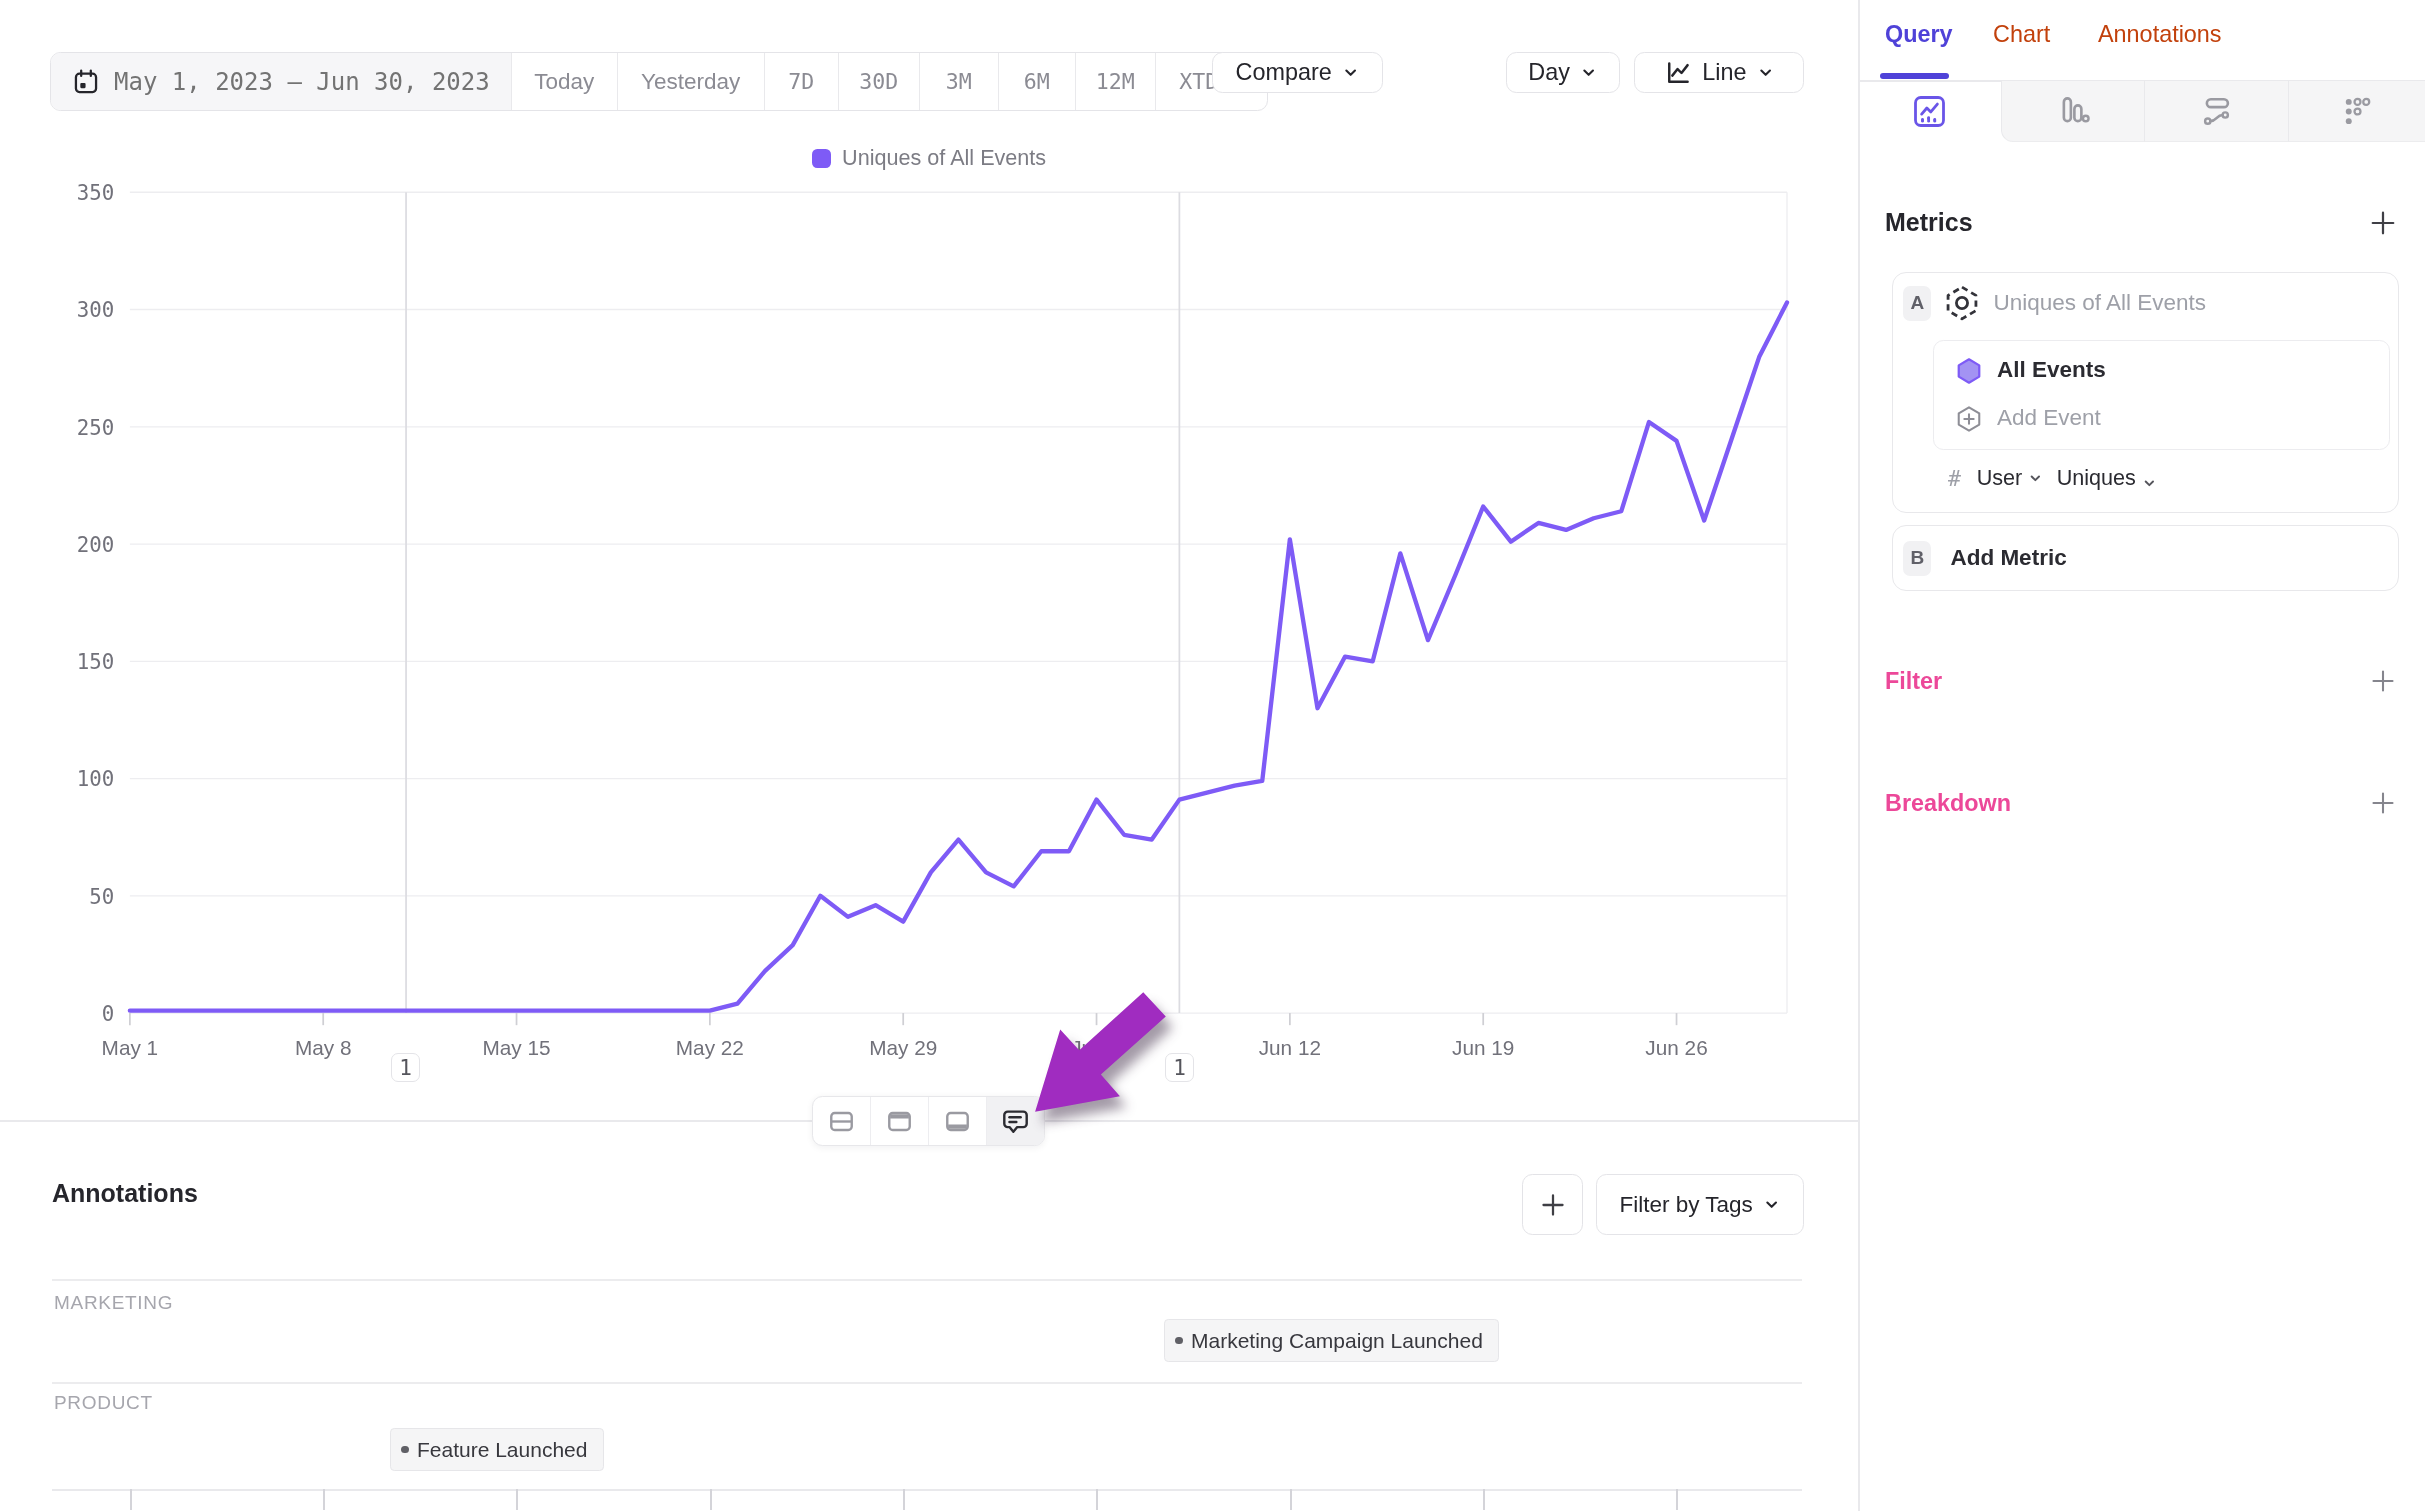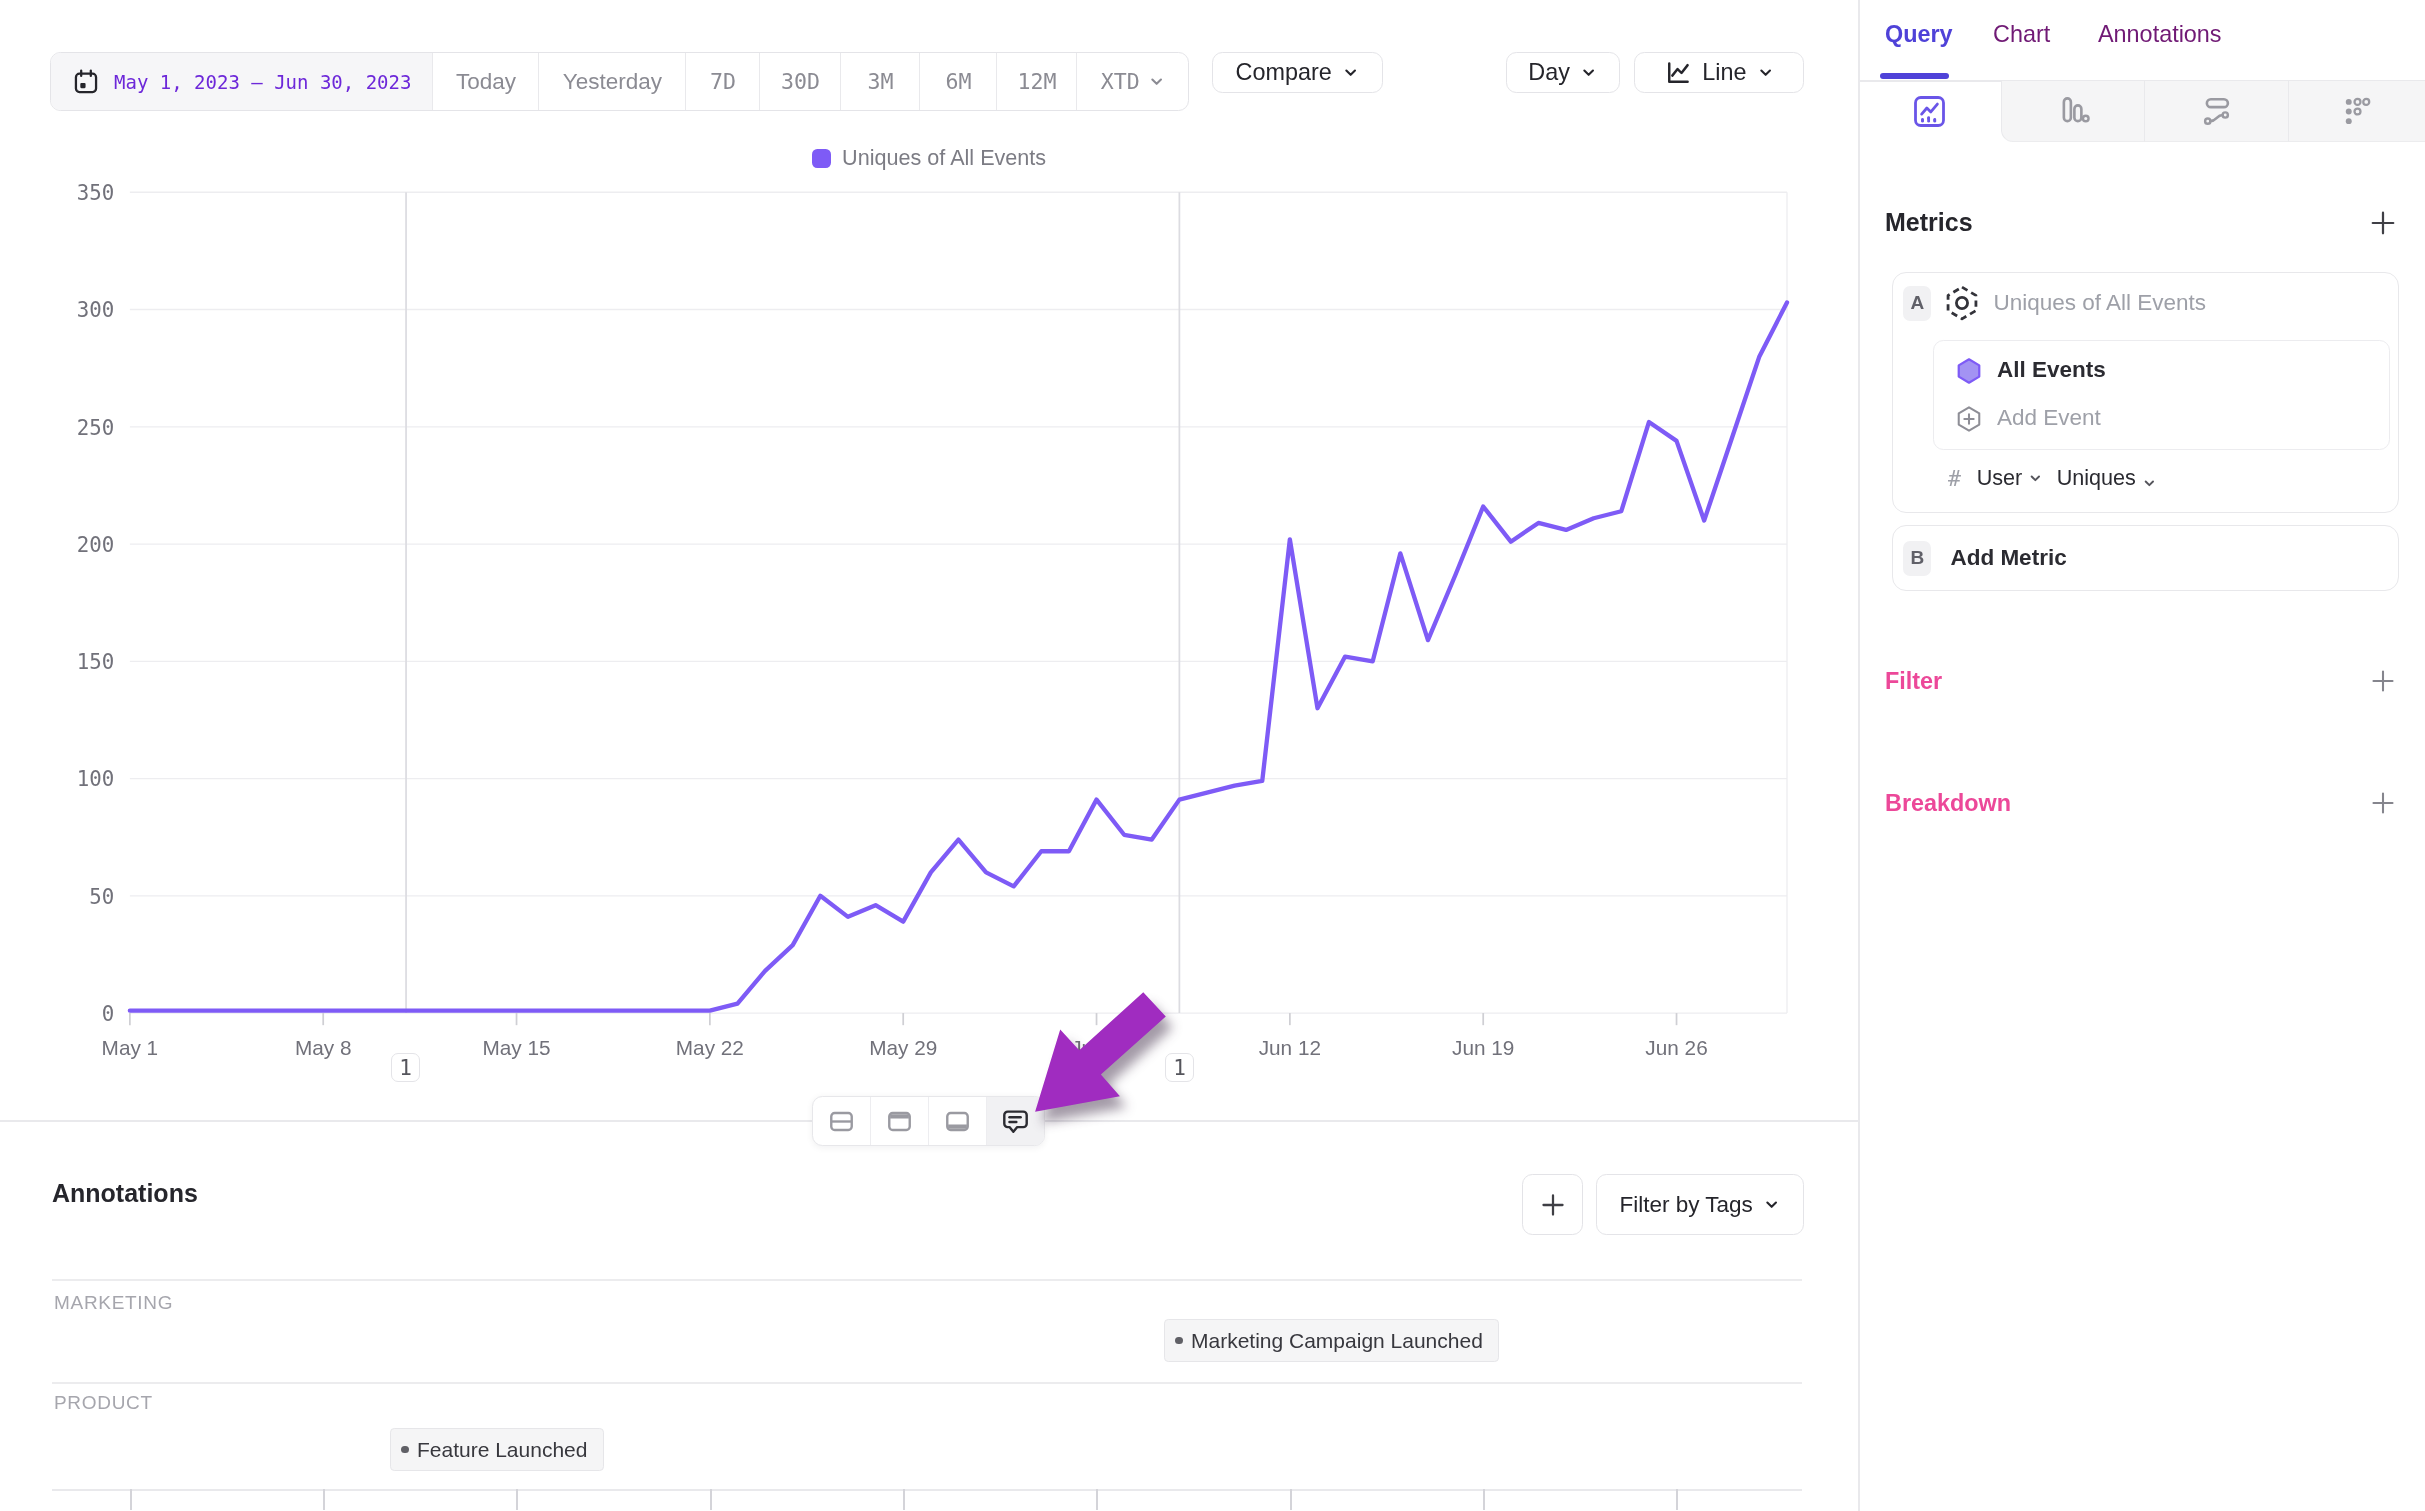--- a/index.html
+++ b/index.html
@@ -6,21 +6,21 @@
   .page{position:relative;width:2426px;height:1511px;background:#ffffff;overflow:hidden;
         font-family:"Liberation Sans",sans-serif;color:#26262c;}
   .mono{font-family:"DejaVu Sans Mono",monospace;}
 
   
   .seg-group{position:absolute;left:50px;top:52px;height:59px;display:flex;align-items:stretch;
              border:1.7px solid #e4e4e8;border-radius:10.4px;background:#fff;overflow:hidden;box-sizing:border-box;}
   .seg{display:flex;align-items:center;justify-content:center;border-left:1.7px solid #e9e9ec;
        color:#8b8b93;font-size:21.6px;cursor:pointer;box-sizing:border-box;}
   .seg:first-child{border-left:none;}
-  .seg-date{background:#f6f6f8;gap:14px;padding:0 21px;color:#6d28d9;font-size:19px;}
+  .seg-date{background:#f6f6f8;gap:14px;padding:0 21px;color:#737373;font-size:24px;}
   .btn{position:absolute;height:41px;border:1.7px solid #e4e4e8;border-radius:10.4px;background:#fff;
        display:flex;align-items:center;justify-content:center;gap:10.4px;font-size:23.4px;color:#25252b;
        box-sizing:border-box;cursor:pointer;}
 
   
   .legend{position:absolute;left:0;top:145px;width:1858px;display:flex;justify-content:center;
           align-items:center;gap:11.3px;}
   .legend-swatch{width:19px;height:19px;border-radius:5.2px;background:#7e5bf6;}
   .legend-label{font-size:21.6px;color:#7c7c84;}
   #chart-svg{position:absolute;left:0;top:0;width:1858px;height:1117px;}
@@ -48,21 +48,21 @@
             display:flex;align-items:center;justify-content:center;box-sizing:border-box;cursor:pointer;}
   .group-label{position:absolute;left:54px;font-size:19px;color:#a6a6ad;letter-spacing:0.7px;}
   .ann-chip{position:absolute;height:43px;display:flex;align-items:center;gap:7.8px;padding:0 15.6px 0 10.4px;
             background:#f5f5f6;border:1.7px solid #e6e6e9;border-radius:4.3px;font-size:21px;color:#38383e;
             box-sizing:border-box;white-space:nowrap;cursor:pointer;}
   .ann-chip .dot{width:7.8px;height:7.8px;border-radius:50%;background:#606066;flex:0 0 auto;}
   .mini-tick{position:absolute;top:1489px;width:1.7px;height:21px;background:#d4d4d9;}
 
   
   .v-divider{position:absolute;left:1858px;top:0;width:1.7px;height:1511px;background:#e9e9ec;}
-  .side-tab{position:absolute;top:21px;font-size:23.4px;color:#701a75;cursor:pointer;}
+  .side-tab{position:absolute;top:21px;font-size:23.4px;color:#c2410c;cursor:pointer;}
   .side-tab.active{color:#4f42d8;font-weight:bold;}
   .tab-underline{position:absolute;left:1880px;top:73px;width:69px;height:6px;border-radius:3.5px;background:#4f42d8;}
   .icon-cell{position:absolute;top:81px;height:61px;display:flex;align-items:center;justify-content:center;
              box-sizing:border-box;cursor:pointer;}
   .icon-cell.gray{background:#f5f5f6;border-left:1.7px solid #e9e9ec;border-bottom:1.7px solid #ececee;}
   .metrics-head{position:absolute;left:1885px;top:208px;width:512px;display:flex;justify-content:space-between;
                 align-items:center;}
   .metrics-title{font-size:25px;font-weight:bold;color:#26262c;}
   .card{position:absolute;background:#fff;border:1.7px solid #e8e8eb;border-radius:14px;box-sizing:border-box;}
   .slot-badge{width:28px;height:35px;border-radius:7px;background:#f1f1f3;display:flex;align-items:center;

